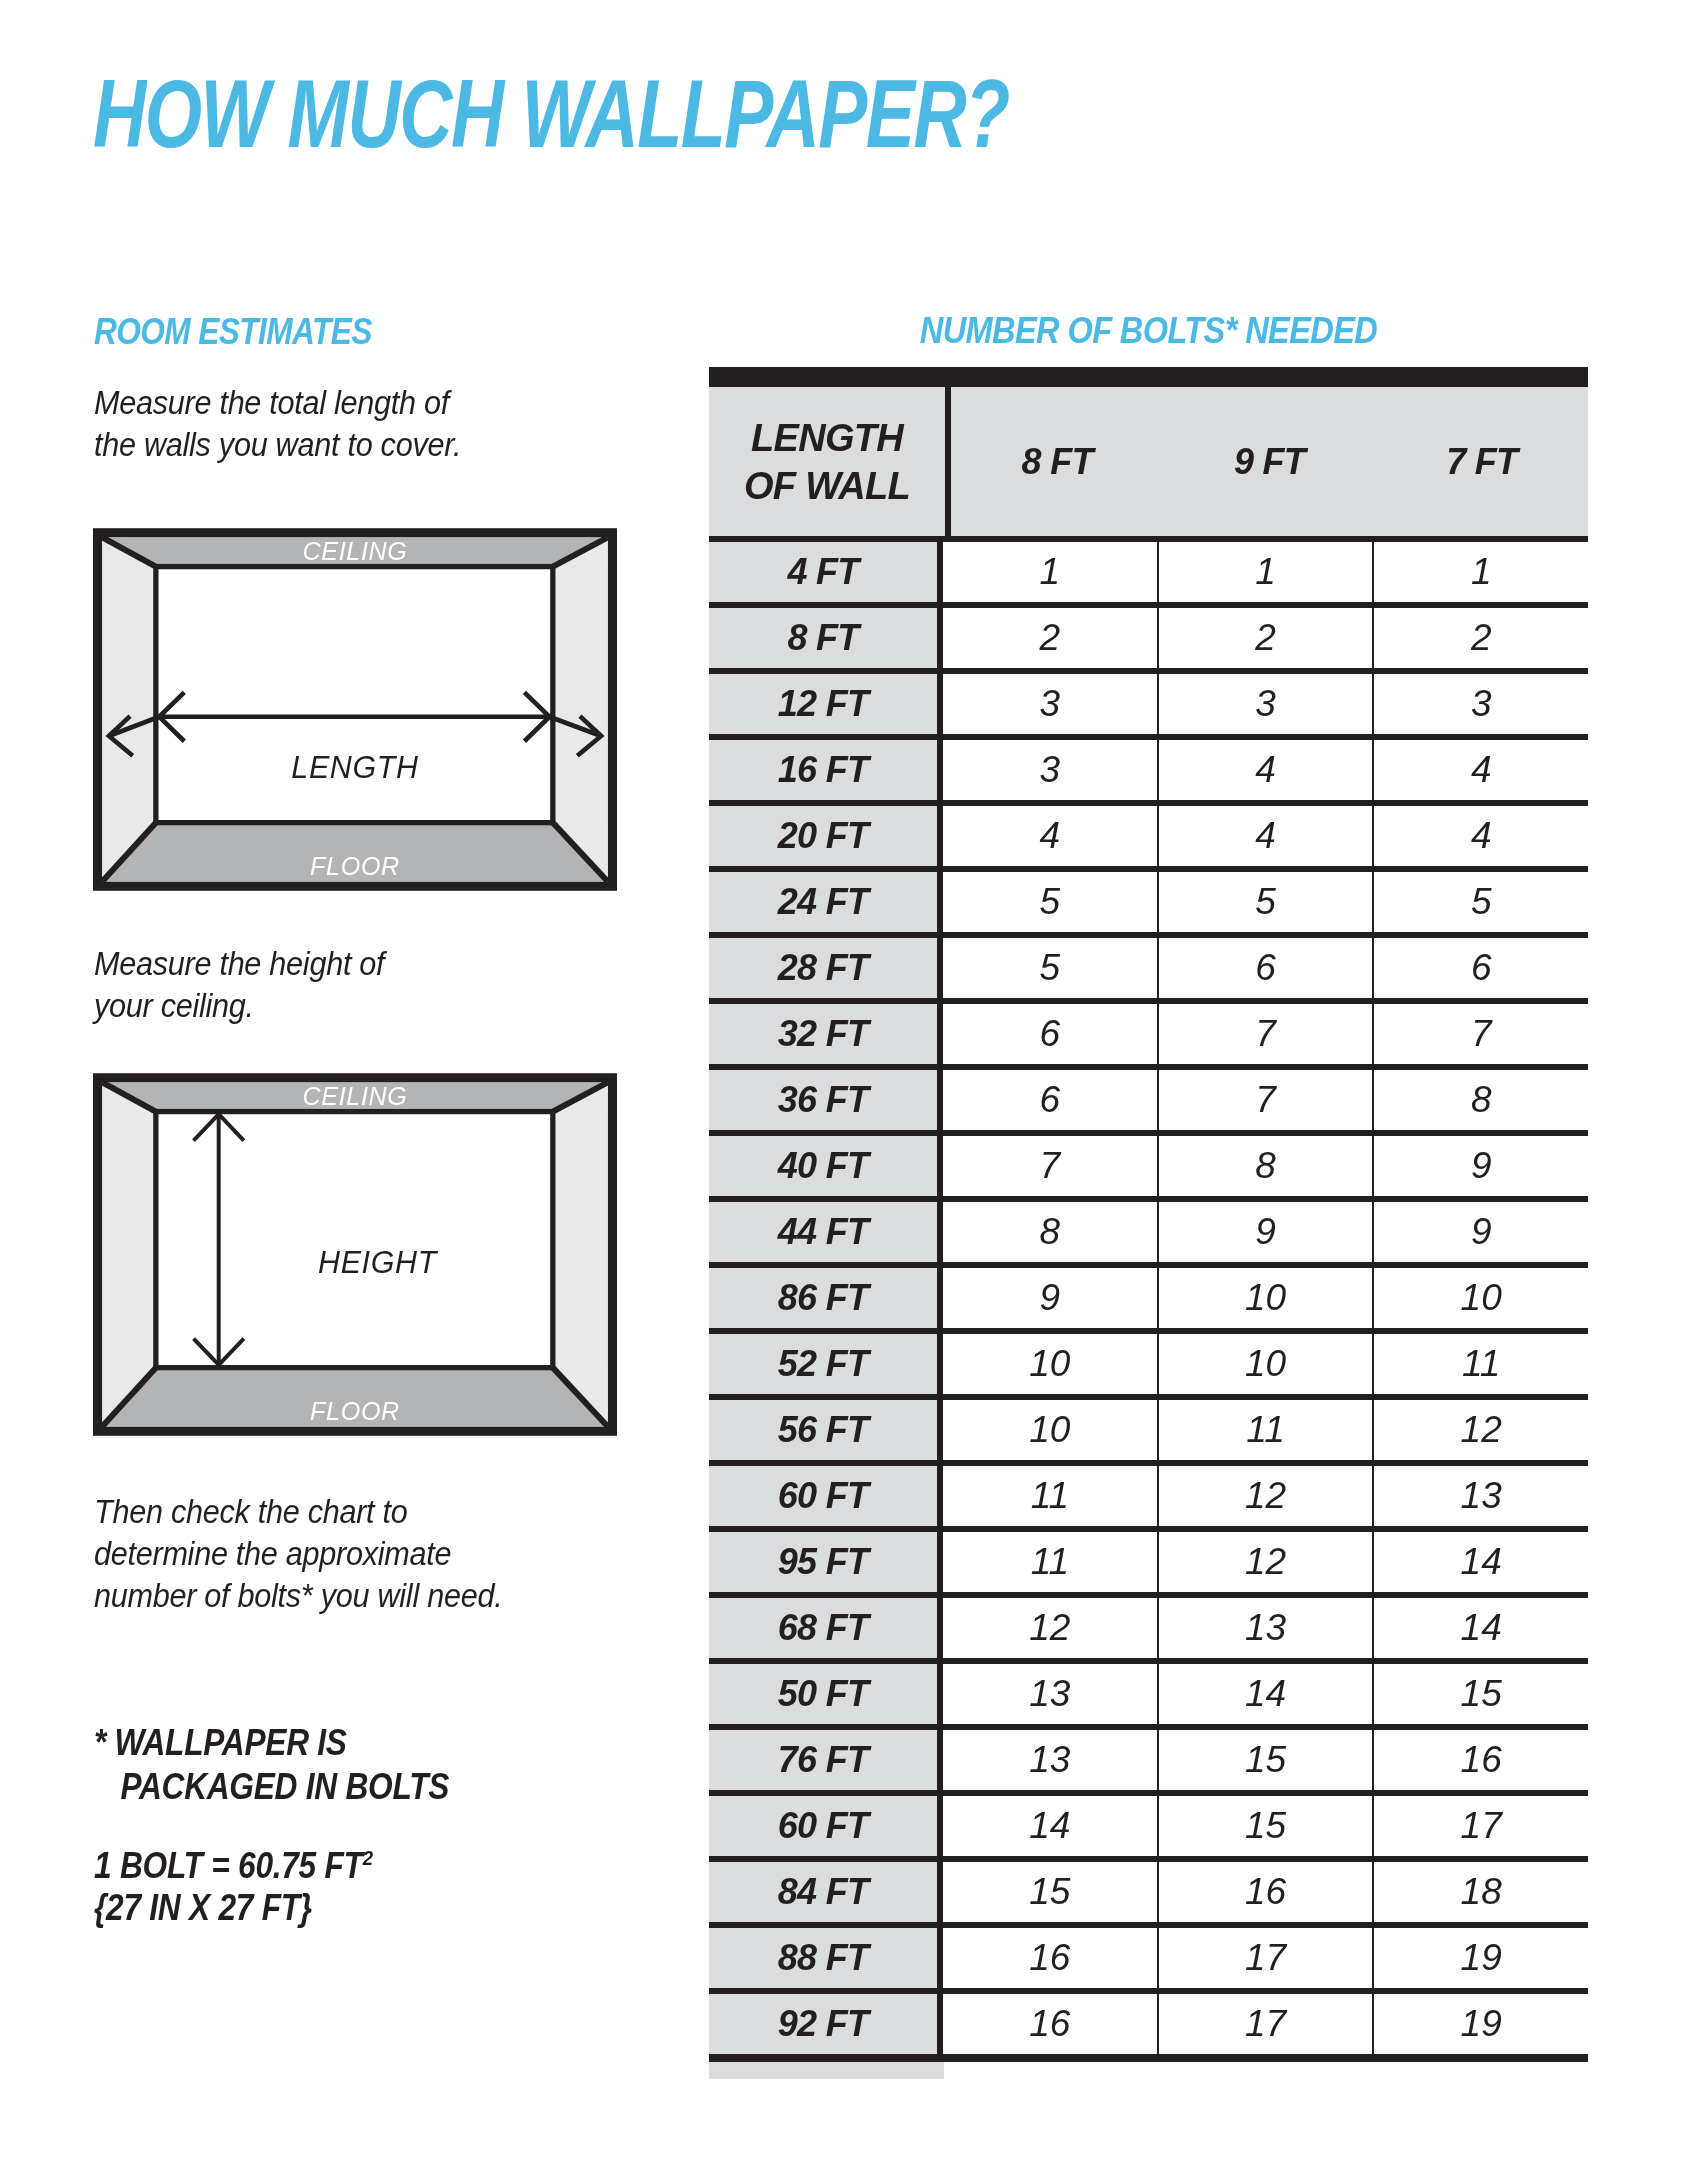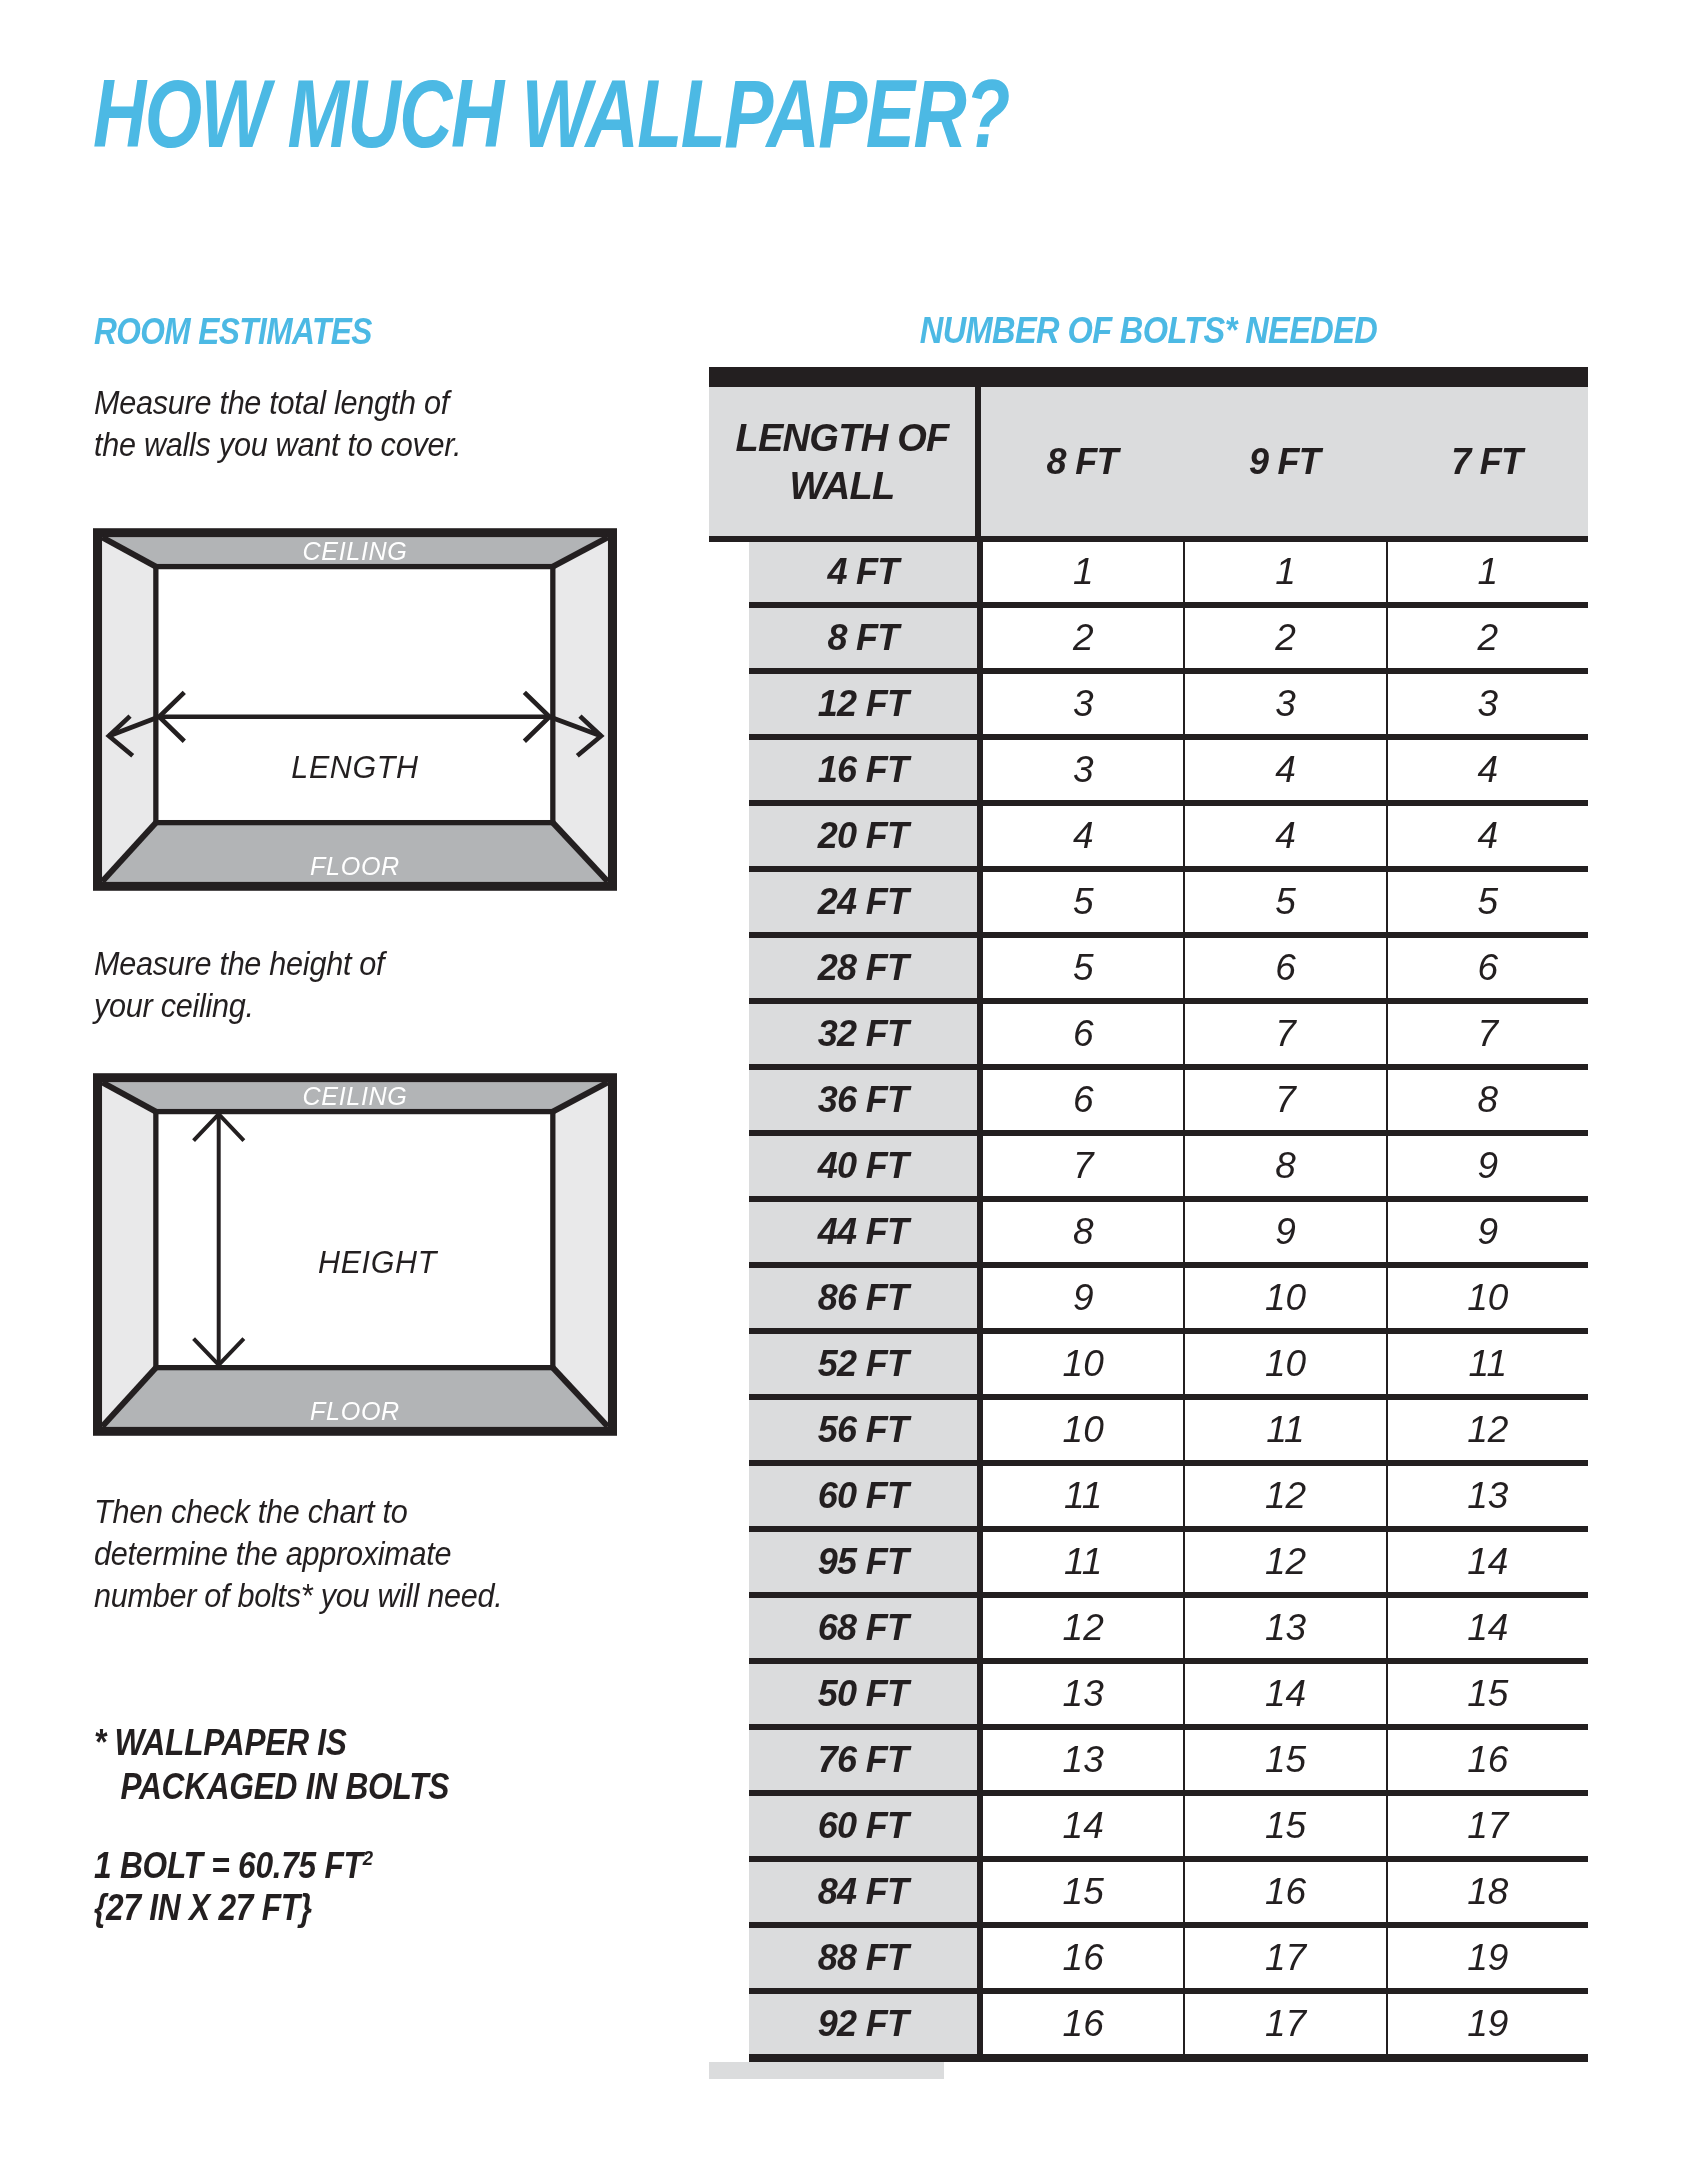--- a/index.html
+++ b/index.html
@@ -62,40 +62,40 @@
   .diagram-1{top:528px;}
   .diagram-2{top:1073px;}
   
   .bolt-table{
     position:absolute;left:709px;top:367px;width:879px;
     font-family:"Liberation Sans", sans-serif;
   }
   .t-topbar{height:20px;background:#231f20;}
   .t-header{display:flex;height:149px;border-bottom:6.6px solid #231f20;background:#dbdcdd;}
   .t-rowhead{
-    width:272px;border-right:6.6px solid #231f20;
+    width:242px;border-right:6.6px solid #231f20;
     display:flex;align-items:center;justify-content:center;text-align:center;
     font-size:38px;font-weight:bold;line-height:48px;
     padding:0 20px;box-sizing:border-box;
     letter-spacing:-0.7px;
   }
   .t-colgroup{flex:1;display:flex;flex-direction:column;}
   .t-ceiling-header{
     height:79px;border-bottom:4px solid #231f20;
     display:flex;align-items:center;justify-content:center;
     font-size:38px;font-weight:bold;letter-spacing:-0.7px;
     transform:none;
   }
   .t-ceiling-header span{display:inline-block;transform:scaleX(.85);}
   .t-subheads{flex:1;display:flex;}
   .t-subheads .t-sub{
     flex:1;display:flex;align-items:center;justify-content:center;
     font-size:36px;font-weight:bold;letter-spacing:-0.7px;
   }
-  .t-body{border-bottom:8px solid #231f20;margin-left:40px;}
+  .t-body{border-bottom:8px solid #231f20;}
   .t-row{display:flex;height:60px;border-bottom:6px solid #231f20;}
   .t-row:last-child{border-bottom:none;}
   .t-label{
     width:228px;background:#dbdcdd;border-right:6.6px solid #231f20;
     display:flex;align-items:center;justify-content:center;
     font-size:36px;font-weight:bold;letter-spacing:-0.7px;
   }
   .t-val{
     flex:1;display:flex;align-items:center;justify-content:center;
     font-size:37px;font-weight:normal;background:#ffffff;

